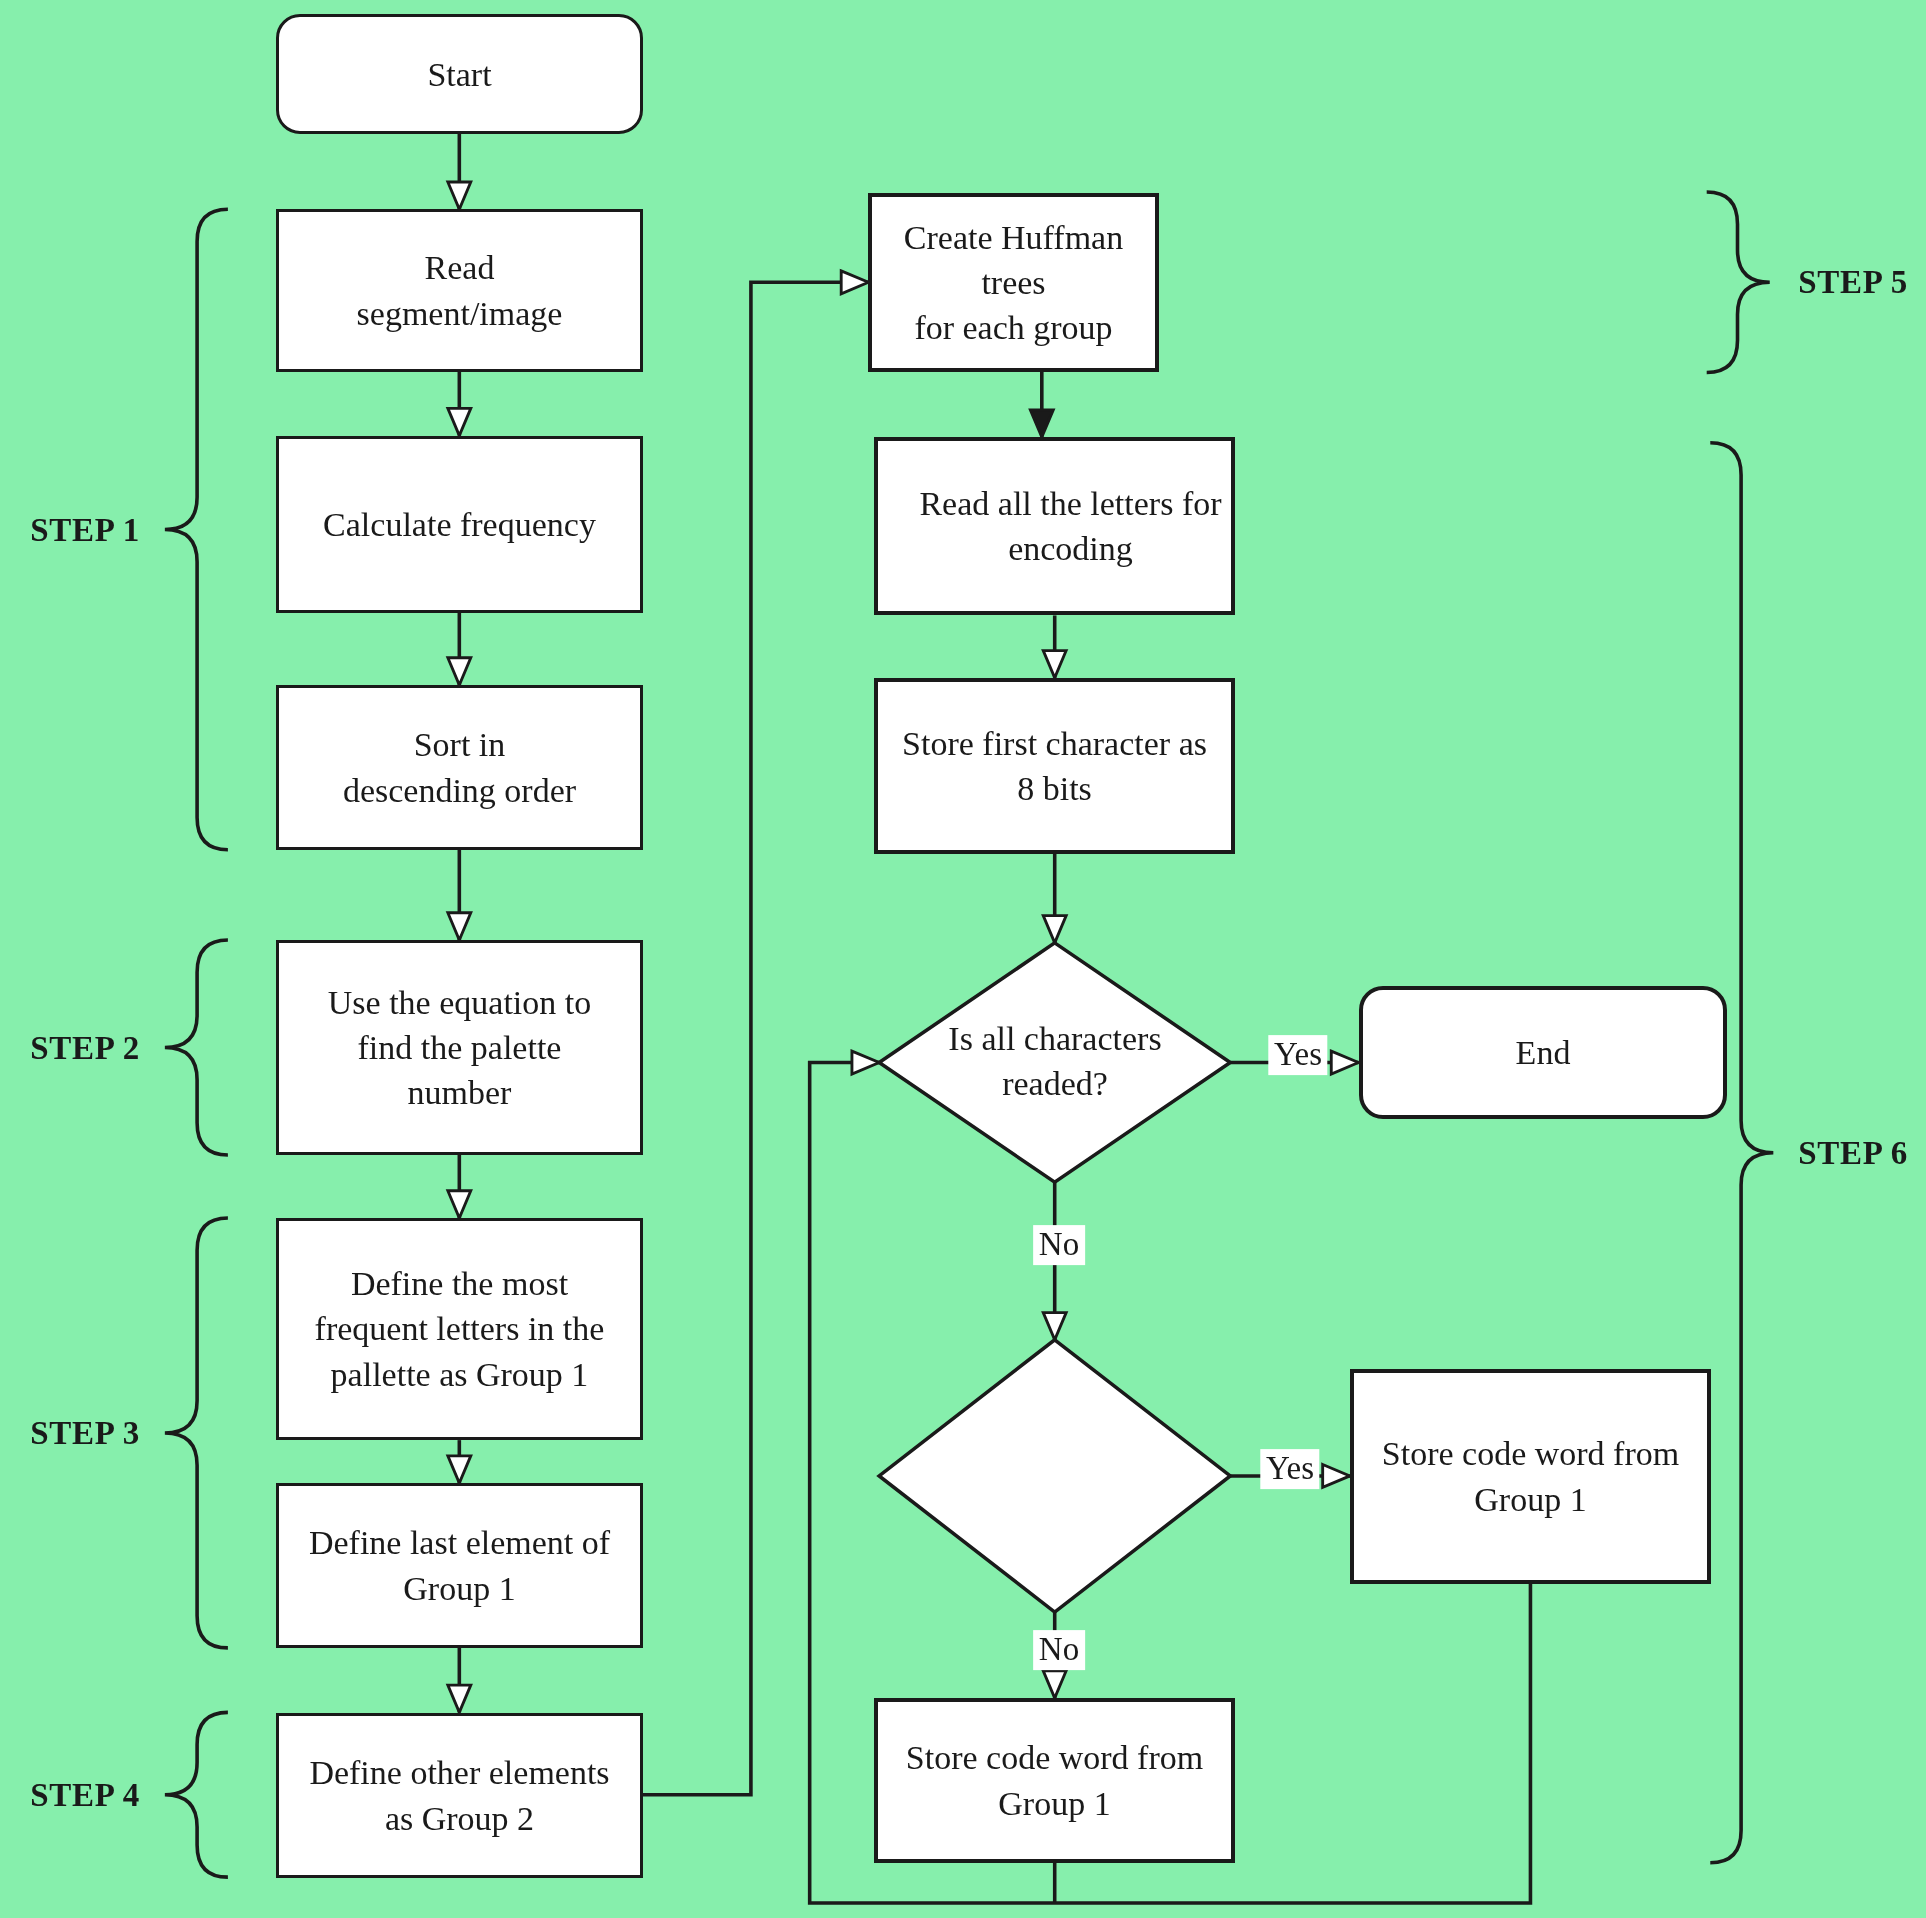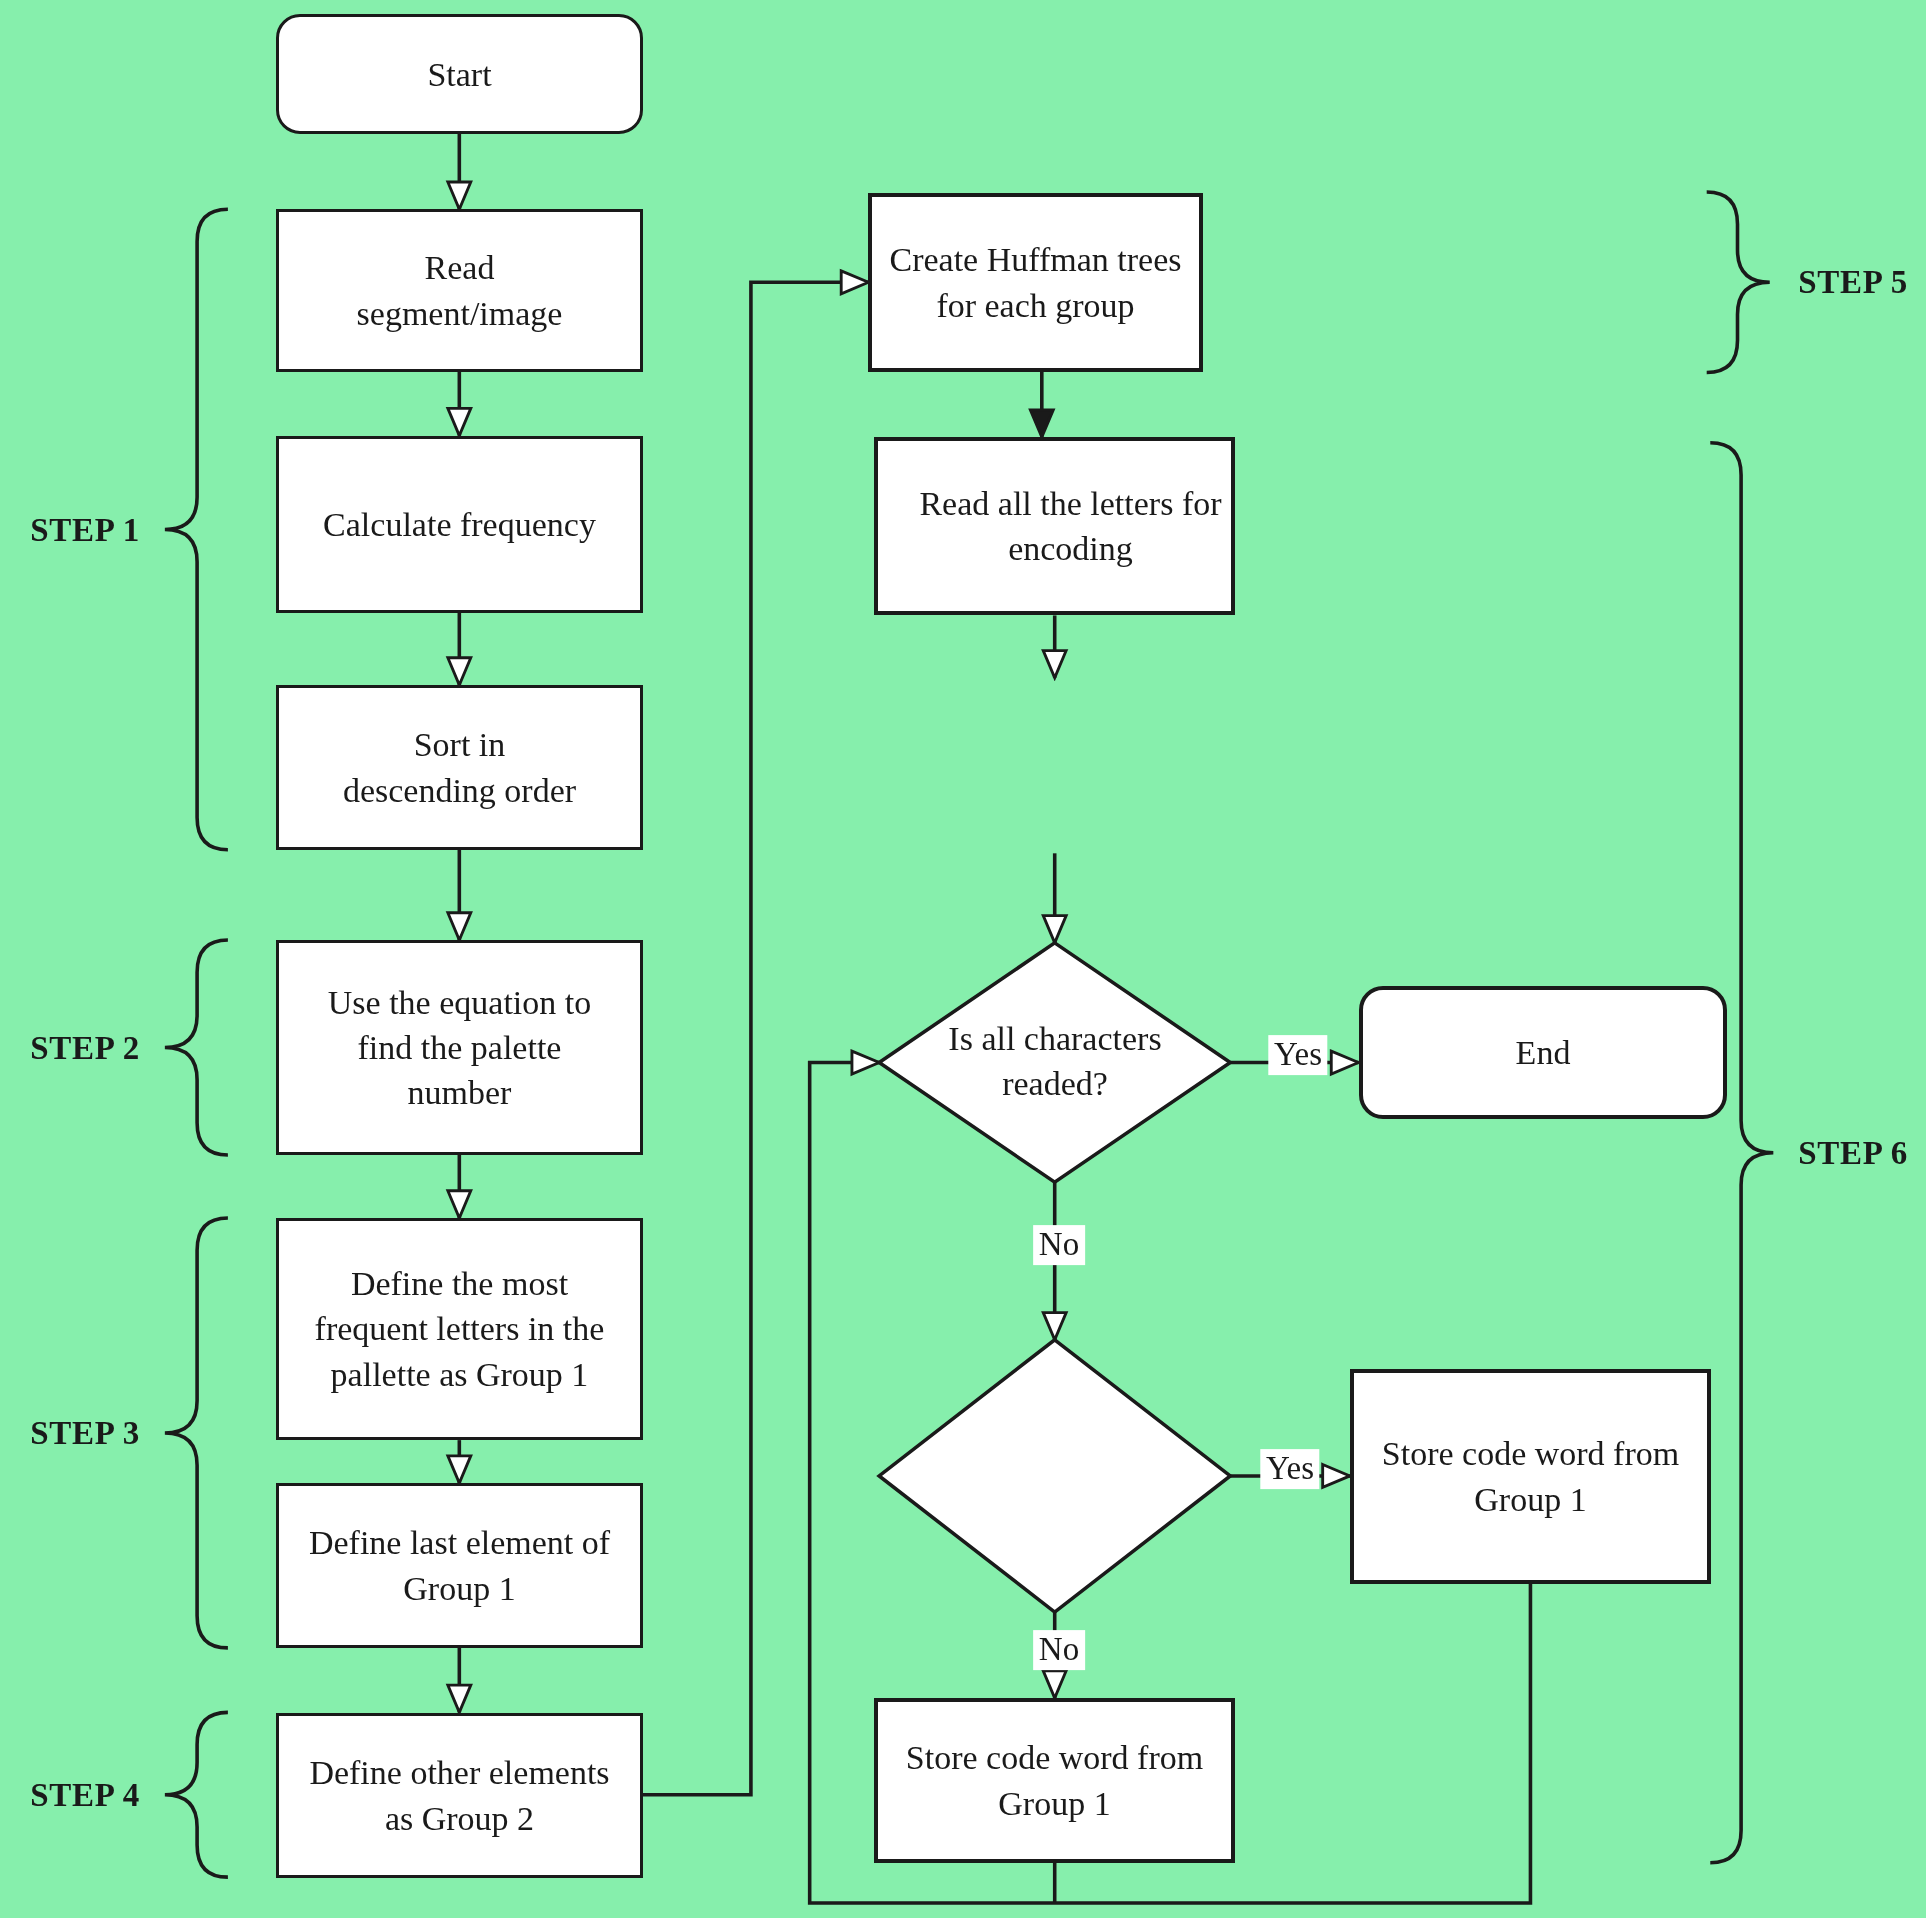--- a/index.html
+++ b/index.html
@@ -95,26 +95,28 @@
   <div class="box" style="left:276px;top:1218px;width:367px;height:222px;">Define the most
 frequent letters in the
 pallette as Group 1</div>
 
   <div class="box" style="left:276px;top:1483px;width:367px;height:165px;">Define last element of
 Group 1</div>
 
   <div class="box" style="left:276px;top:1713px;width:367px;height:165px;">Define other elements
 as Group 2</div>
 
-  <div class="box thick" style="left:868px;top:193px;width:335px;height:179px;">Create Huffman trees
+  <div class="box thick" style="left:868px;top:193px;width:291px;height:179px;">Create Huffman trees
 for each group</div>
 
   <div class="box thick" style="left:874px;top:437px;width:361px;height:178px;padding-left:32px;">Read all the letters for
 encoding</div>
 
+  <div class="box thick" style="left:874px;top:678px;width:361px;height:176px;">Store first character as
+8 bits</div>
 
   <div class="dlabel" style="left:1055px;top:1061px;width:308px;">Is all characters
 readed?</div>
 
   <div class="box rounded thick" style="left:1359px;top:986px;width:368px;height:133px;">End</div>
 
 
   <div class="box thick" style="left:1350px;top:1369px;width:361px;height:215px;">Store code word from
 Group 1</div>
 

